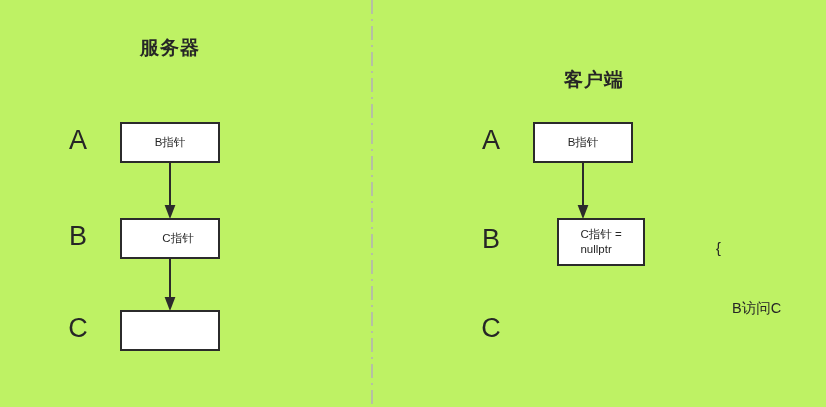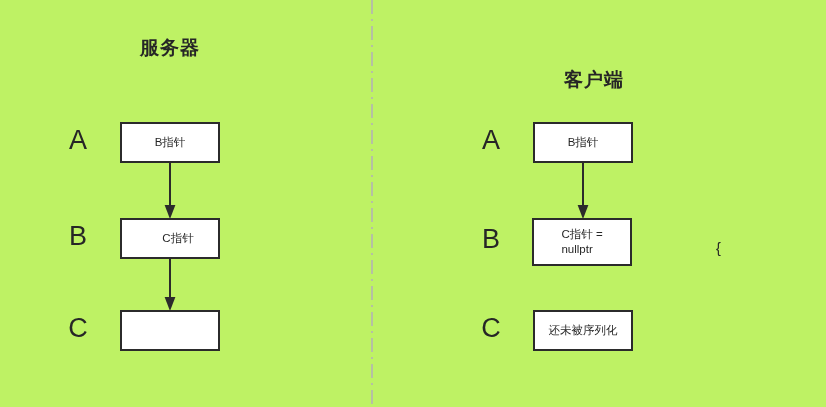--- a/index.html
+++ b/index.html
@@ -115,29 +115,29 @@
     <line x1="10" y1="0" x2="10" y2="45" stroke="#2b2b2b" stroke-width="2"></line>
     <polygon points="10,54 4.6,40 15.4,40" fill="#2b2b2b"></polygon>
   </svg>
 
   <div class="panel-title" id="title-client">客户端</div>
 
   <div class="row-label" style="left:476px; top:125px;">A</div>
   <div class="node-box" style="left:533px; top:122px; width:100px; height:41px;">B指针</div>
 
   <div class="row-label" style="left:476px; top:224px;">B</div>
-  <div class="node-box" style="left:532px; top:218px; width:100px; height:48px;">C指针 =
+  <div class="node-box" style="left:557px; top:218px; width:88px; height:48px;">C指针 =
 nullptr</div>
 
   <div class="row-label" style="left:476px; top:313px;">C</div>
-  <div class="node-box" style="left:533px; top:310px; width:100px; height:41px;">还未被序列化</div>
 
   <svg class="arrow-svg" style="left:573px; top:161px; width:20px; height:60px;" viewBox="0 0 20 60" width="20" height="60" aria-hidden="true">
     <line x1="10" y1="0" x2="10" y2="49" stroke="#2b2b2b" stroke-width="2"></line>
     <polygon points="10,58 4.6,44 15.4,44" fill="#2b2b2b"></polygon>
   </svg>
 
   <div id="code-block">
     <span class="code-line">{</span>
+    <span class="code-line">    B访问C</span>
     
   </div>
 
 </div>
 
 </body></html>

